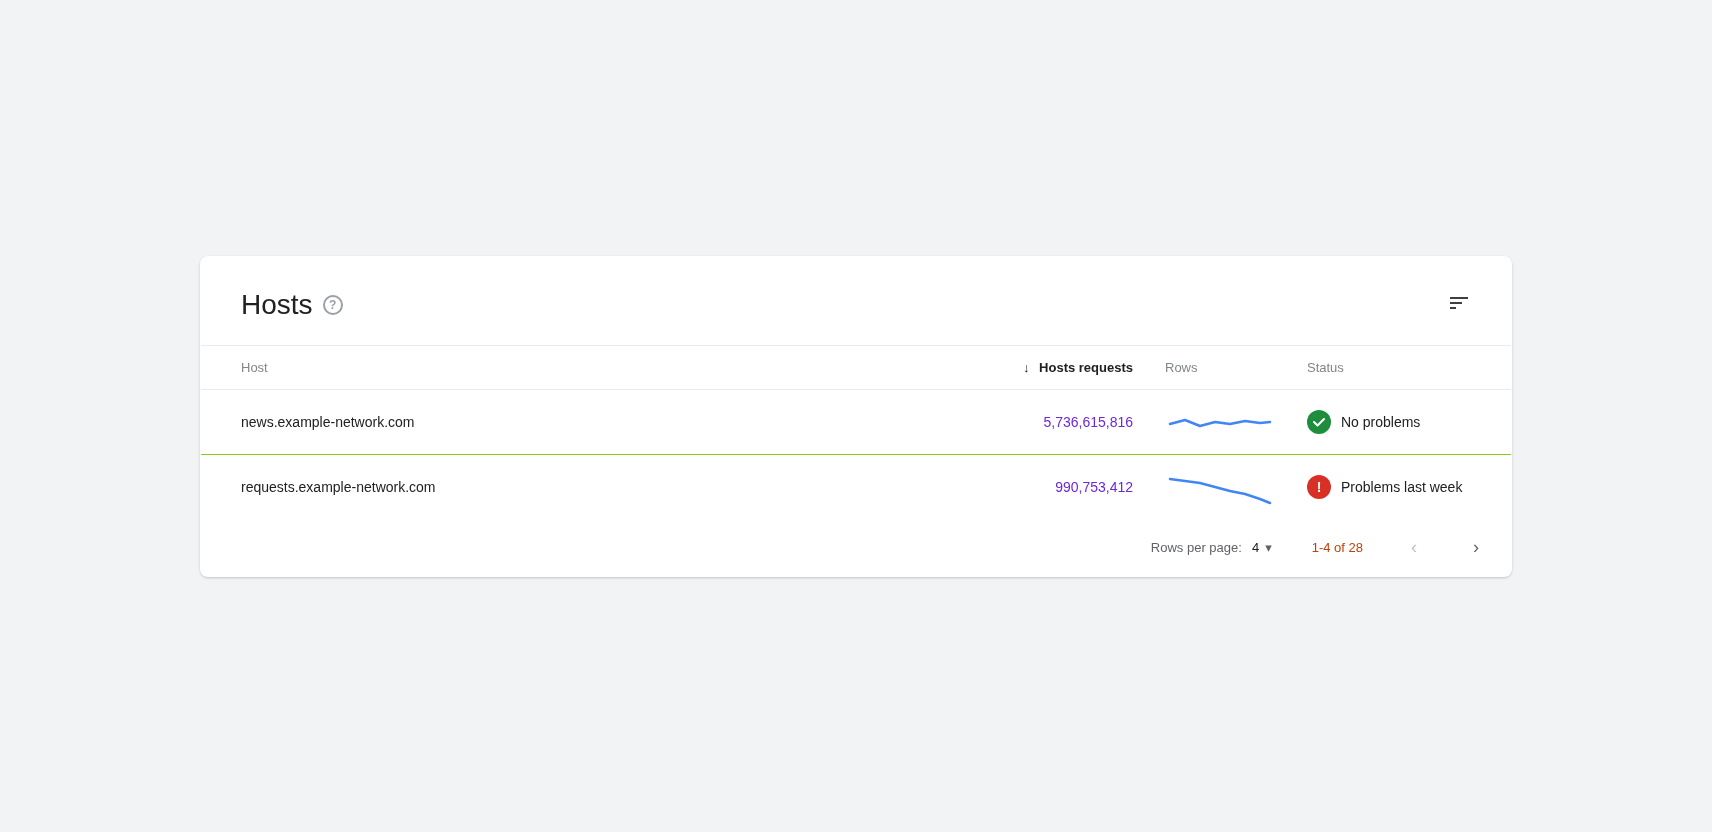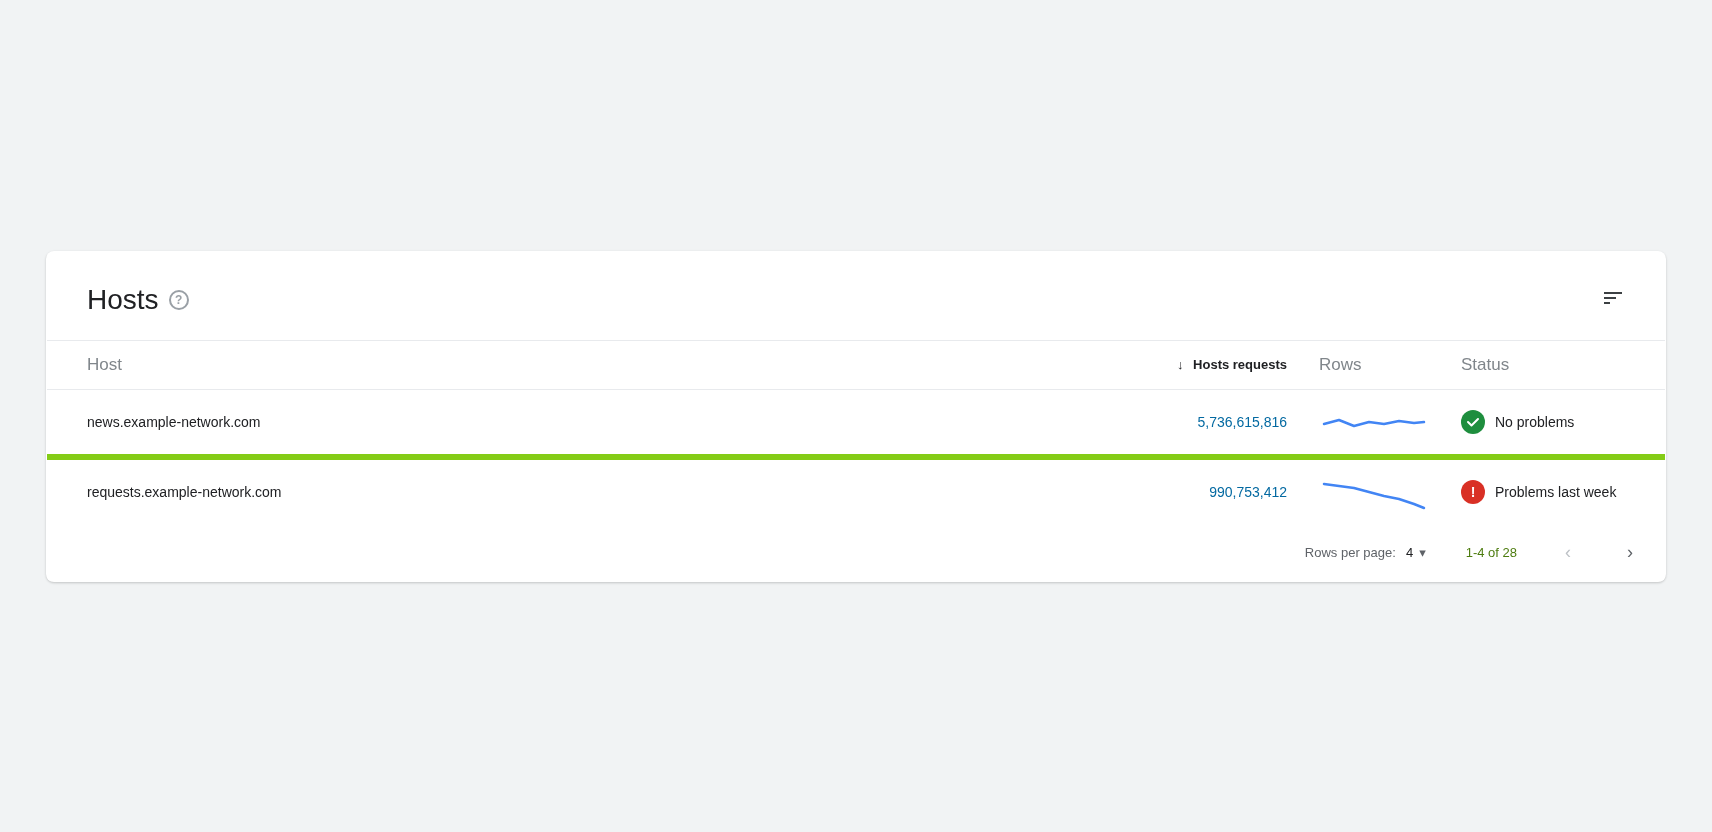--- a/index.html
+++ b/index.html
@@ -9,21 +9,21 @@
       display: flex;
       align-items: center;
       justify-content: center;
       min-height: 100vh;
       padding: 40px;
     }
     .card {
       background: #fff;
       border-radius: 8px;
       box-shadow: 0 1px 3px rgba(0,0,0,0.12), 0 1px 2px rgba(0,0,0,0.08);
-      width: 1620px;
+      width: 1312px;
       max-width: 100%;
       padding: 1px;
       overflow: hidden;
     }
     .card-header {
       display: flex;
       align-items: center;
       justify-content: space-between;
       padding: 32px 40px 24px 40px;
     }
@@ -64,21 +64,21 @@
     table {
       width: 100%;
       border-collapse: collapse;
     }
     thead tr {
       border-top: 1px solid #e8eaed;
       border-bottom: 1px solid #e8eaed;
     }
     th {
       padding: 14px 16px;
-      font-size: 17px;
+      font-size: 13px;
       font-weight: 400;
       color: #80868b;
       text-align: left;
     }
     th.host-col {
       padding-left: 40px;
       width: 50%;
     }
     th.crawl-col {
       text-align: right;
@@ -91,38 +91,38 @@
       color: #202124;
       margin-right: 6px;
     }
     th.trend-col {
       width: 130px;
     }
     th.status-col {
       width: 220px;
     }
     tbody tr {
-      border-bottom: 6px solid #84cc16;
+      border-bottom: 1px solid #84cc16;
     }
     tbody tr:last-child {
       border-bottom: none;
     }
     td {
       padding: 20px 16px;
       font-size: 14px;
       color: #202124;
     }
     td.host-cell {
       padding-left: 40px;
       font-size: 14px;
     }
     td.crawl-cell {
       text-align: right;
       font-size: 14px;
-      color: #0369a1;
+      color: #6d28d9;
     }
     td.trend-cell {
       padding: 10px 16px;
     }
     td.status-cell {
       display: flex;
       align-items: center;
       gap: 10px;
       font-size: 14px;
       color: #202124;
@@ -188,21 +188,21 @@
       display: flex;
       align-items: center;
       gap: 6px;
     }
     .rows-value {
       font-size: 13px;
       color: #202124;
     }
     .page-info {
       font-size: 13px;
-      color: #4d7c0f;
+      color: #c2410c;
     }
     .nav-btn {
       background: none;
       border: none;
       cursor: pointer;
       color: #5f6368;
       font-size: 18px;
       padding: 4px 8px;
       display: flex;
       align-items: center;

